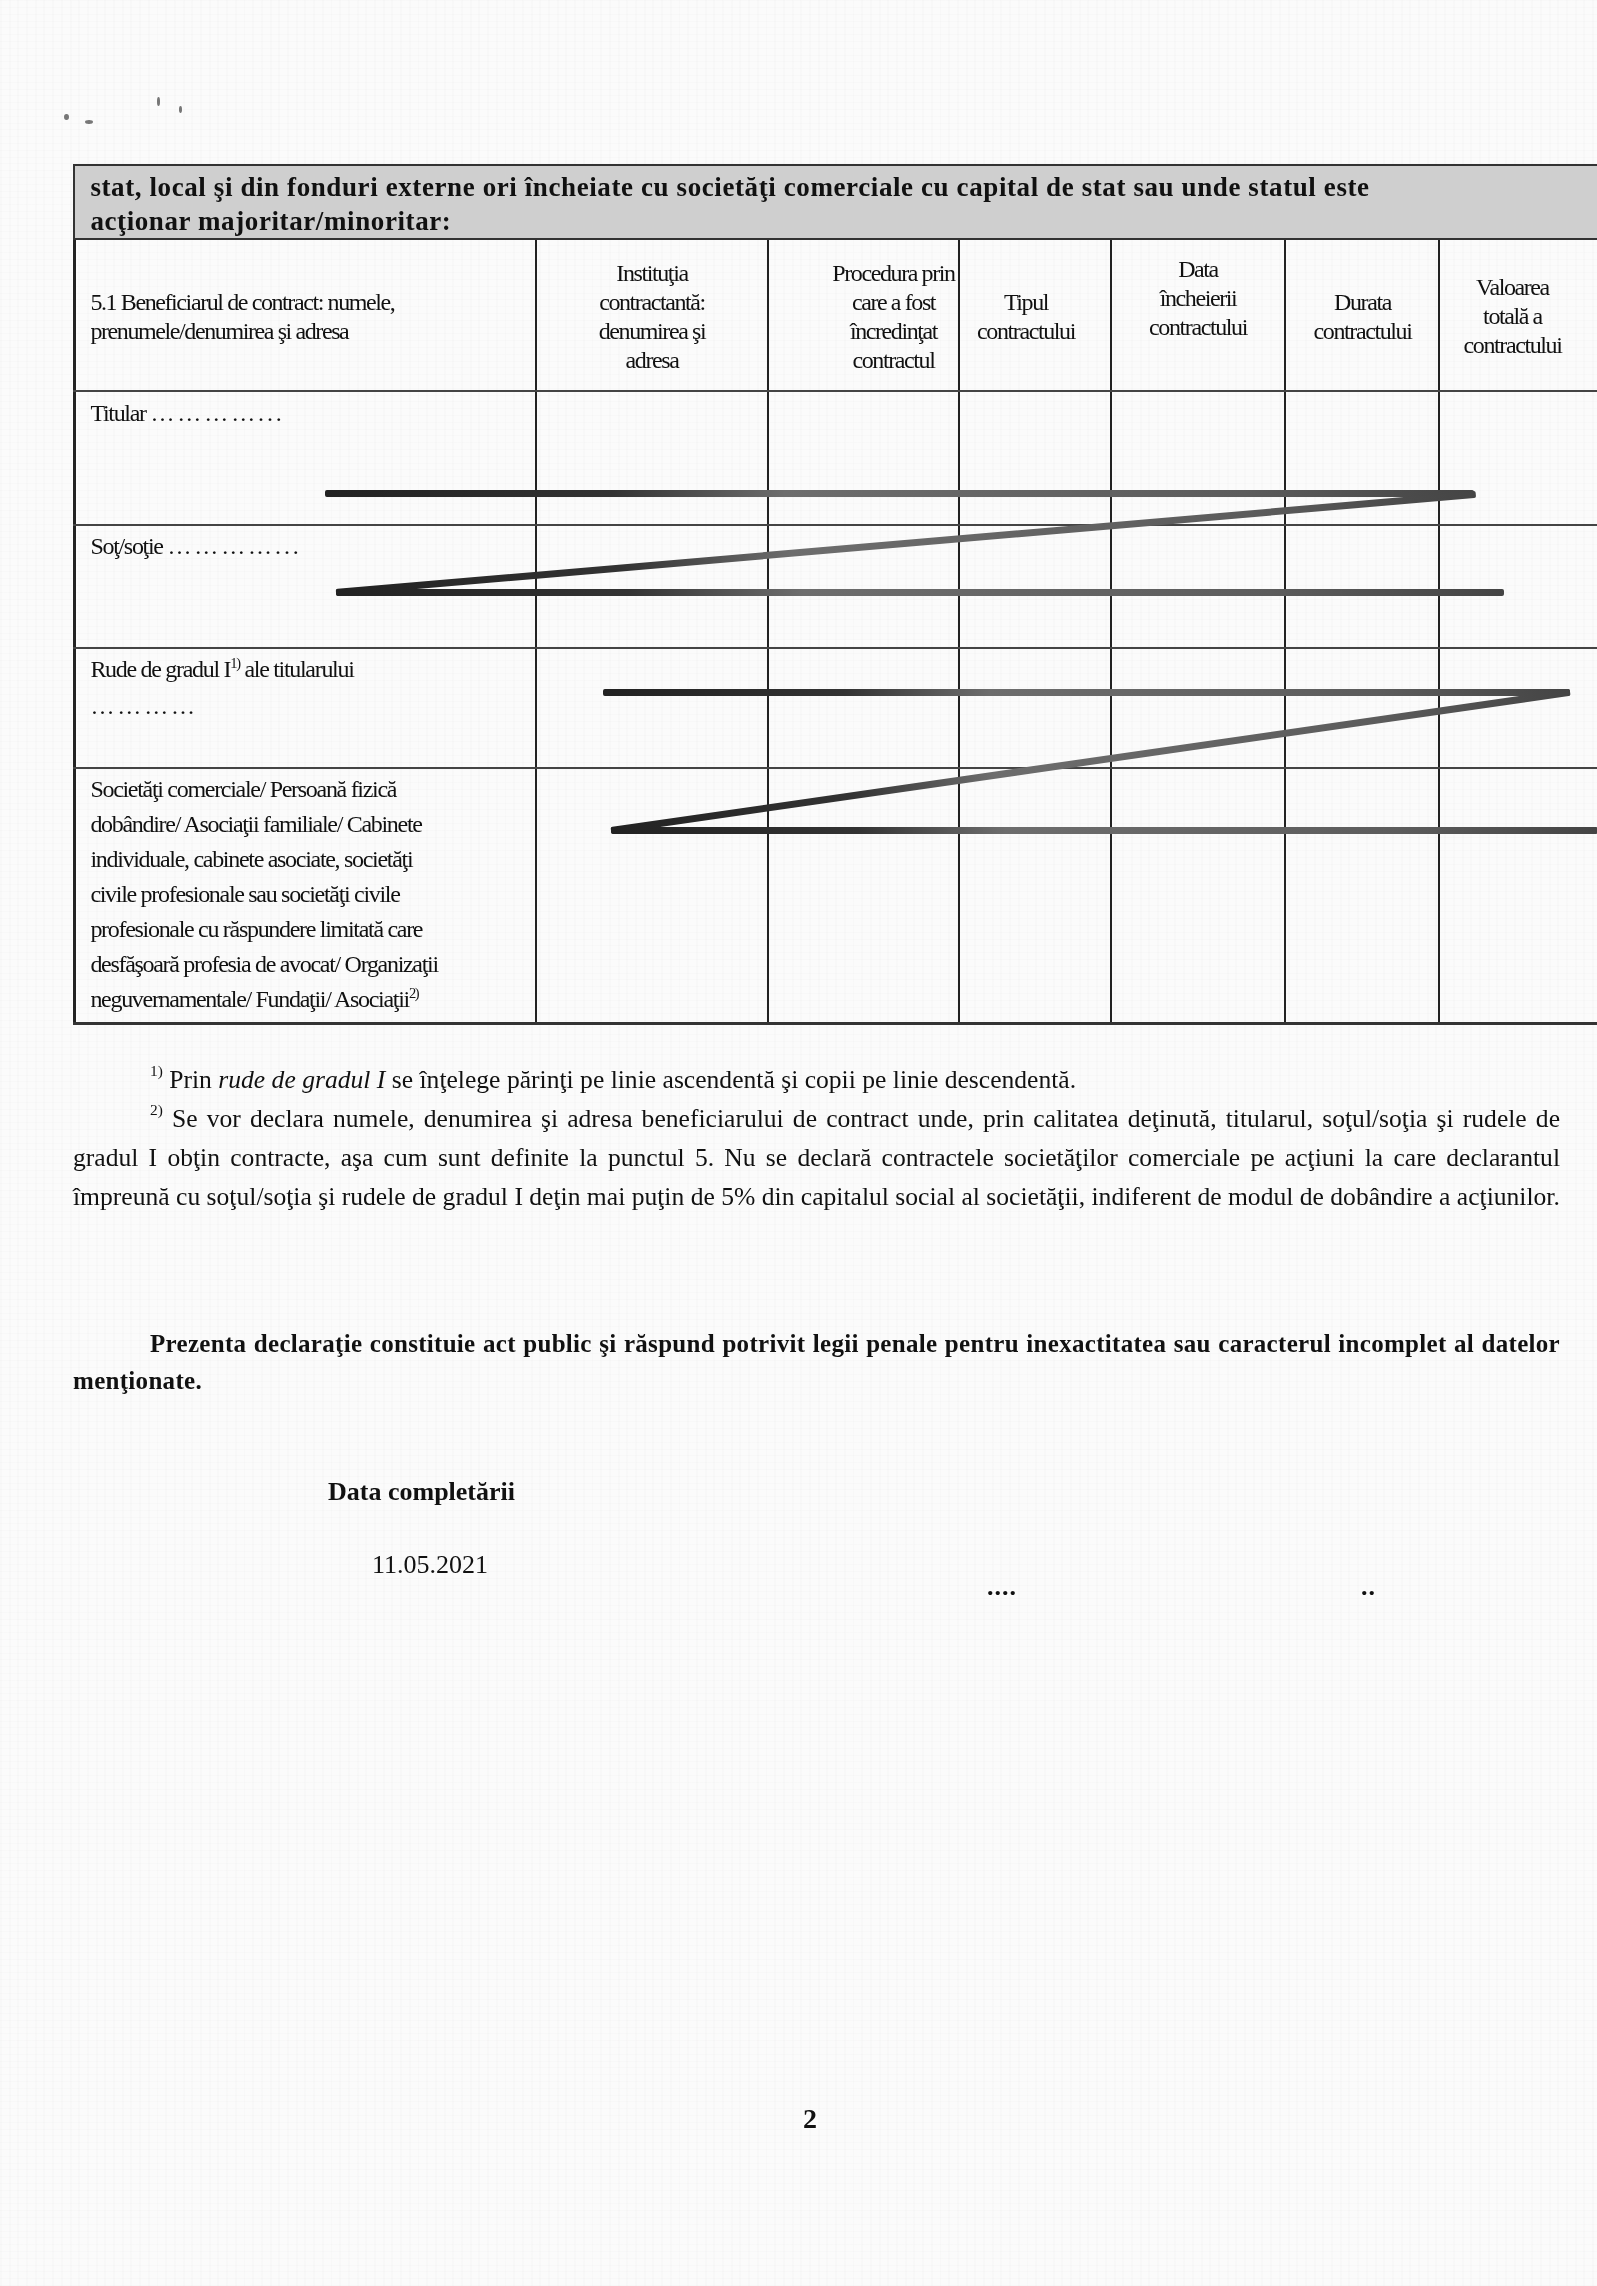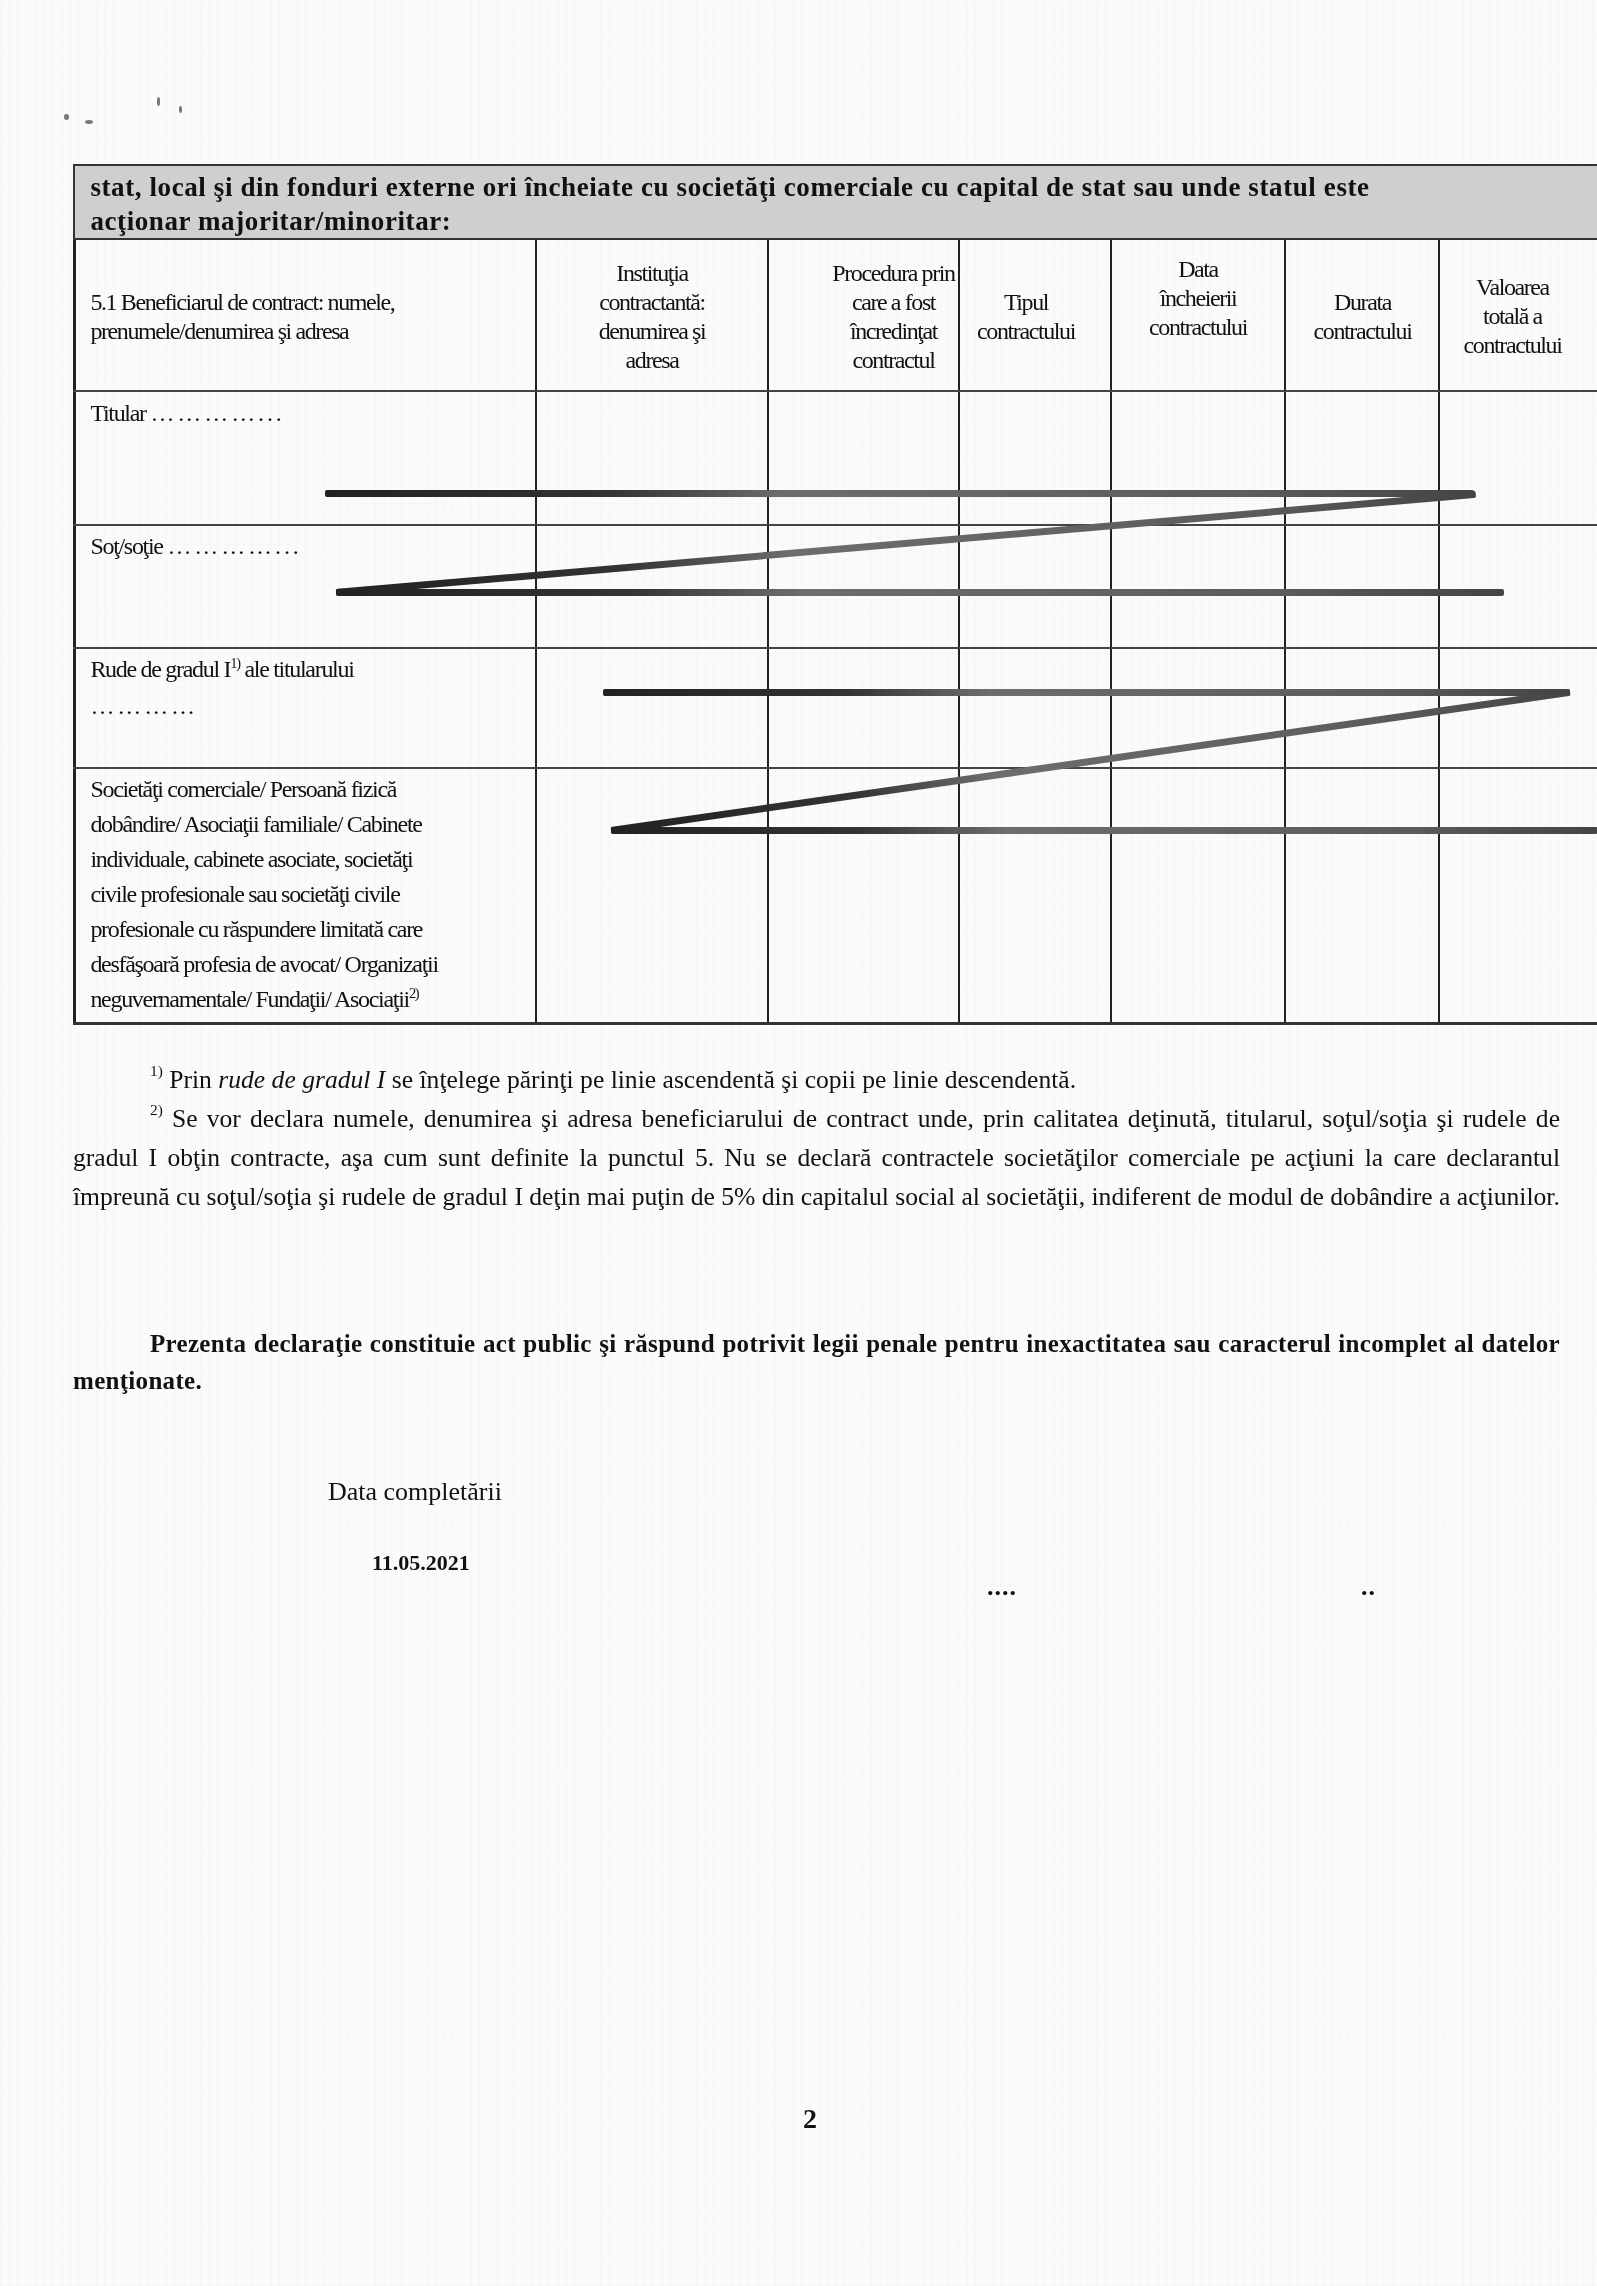--- a/index.html
+++ b/index.html
@@ -42,22 +42,22 @@
 
   .strike { position: absolute; height: 6.8px; background: linear-gradient(90deg, #222 0%, #333 25%, #6d6d6d 40%, #5c5c5c 80%, #444 100%); transform-origin: 0 50%; border-radius: 1.9px; }
 
   
   .fn { position: absolute; left: 73px; width: 1487px; font-size: 25.6px; line-height: 39px; text-align: justify; }
   .fn .ind { padding-left: 77px; }
   .fn sup { font-size: 15.4px; vertical-align: 11.6px; line-height: 0; }
 
   .decl { position: absolute; left: 73px; top: 1325px; width: 1487px; font-weight: bold; font-size: 25px; line-height: 37px; text-align: justify; letter-spacing: 0.3px; }
 
-  .sig-label { position: absolute; left: 328px; top: 1477px; font-weight: normal; font-size: 26px; }
-  .sig-date  { position: absolute; left: 372px; top: 1550px; font-weight: bold; font-size: 22px; }
+  .sig-label { position: absolute; left: 328px; top: 1477px; font-weight: bold; font-size: 26px; }
+  .sig-date  { position: absolute; left: 372px; top: 1550px; font-weight: normal; font-size: 26px; }
   .sig-dots1 { position: absolute; left: 987px; top: 1572px; font-weight: bold; font-size: 26px; letter-spacing: 1px; }
   .sig-dots2 { position: absolute; left: 1361px; top: 1572px; font-weight: bold; font-size: 26px; letter-spacing: 1px; }
   .page-num  { position: absolute; left: 803px; top: 2103px; font-weight: bold; font-size: 28px; }
 </style>
 </head>
 <body>
 
 <div class="page-noise"></div>
 <div>
   <div class="speck" style="left:64px;top:114px;width:4.8px;height:5.8px;"></div>

